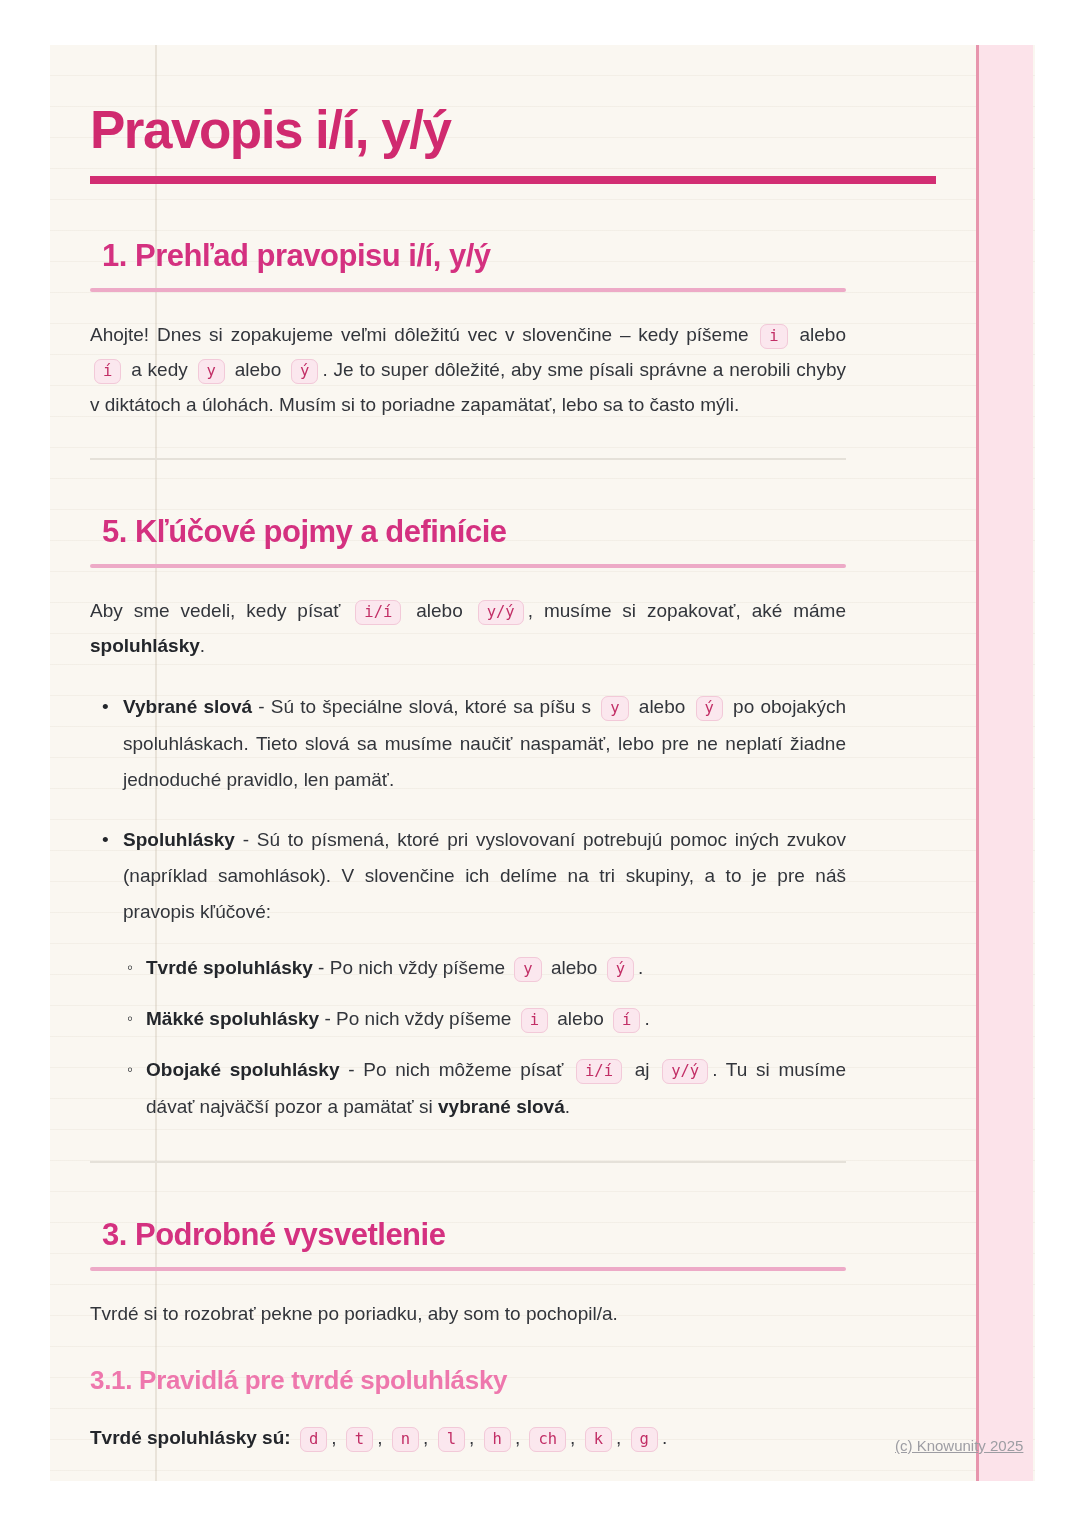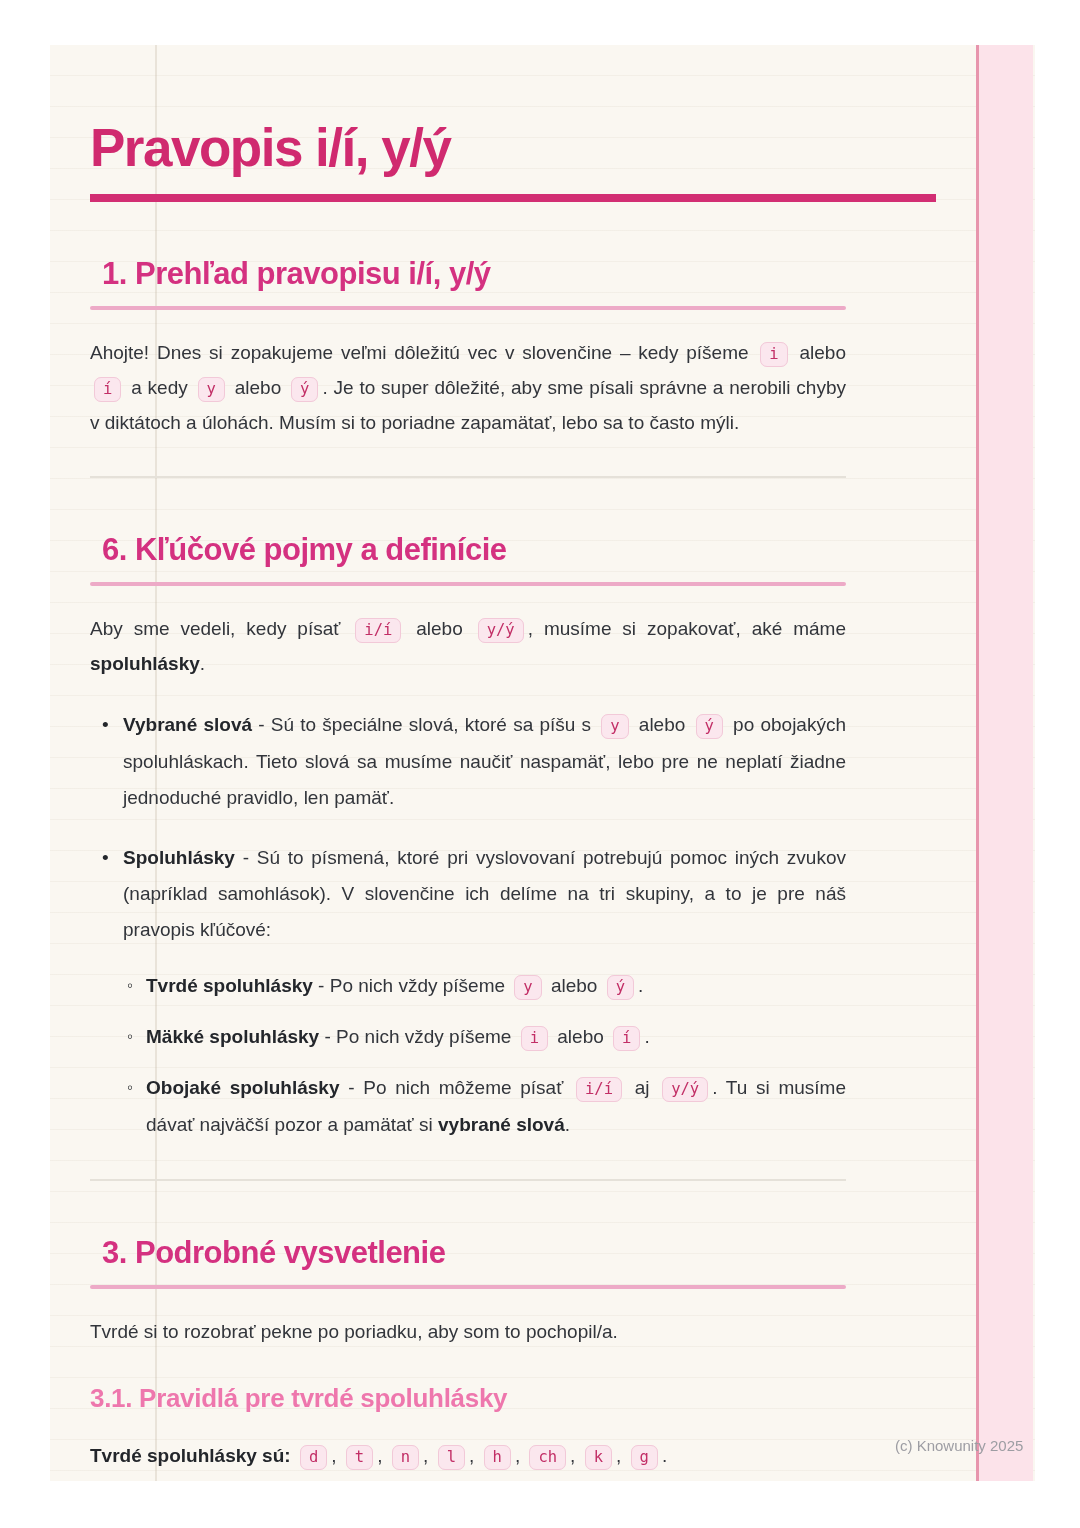--- a/index.html
+++ b/index.html
@@ -32,21 +32,21 @@
   .side-band {
     position: absolute;
     top: 0; bottom: 0;
     left: 926px; width: 57px;
     background: #fce3ea;
     border-left: 3px solid #e795ad;
     z-index: 2;
   }
   .content {
     position: relative;
-    padding: 72px 0 0 40px;
+    padding: 54px 0 0 40px;
     width: 796px;
     z-index: 1;
   }
   h1 {
     margin: 0;
     font-size: 53px;
     font-weight: 700;
     letter-spacing: -1.5px;
     color: #d02a6f;
   }
@@ -145,20 +145,21 @@
     line-height: 24px;
     color: #32353b;
   }
   .watermark {
     position: absolute;
     left: 845px; top: 1392px;
     font-size: 15px;
     color: #9d9da3;
     z-index: 3;
     white-space: nowrap;
+    text-decoration: underline;
   }
 </style>
 </head>
 <body>
 
 <div class="page">
   <div class="side-band"></div>
 
   <div class="content">
     <h1>Pravopis i/í, y/ý</h1>
@@ -166,21 +167,21 @@
 
     <section>
       <h2>1. Prehľad pravopisu i/í, y/ý</h2>
       <div class="h2-rule"></div>
       <p class="para justify">Ahojte! Dnes si zopakujeme veľmi dôležitú vec v slovenčine – kedy píšeme <code class="chip">i</code> alebo <code class="chip">í</code> a kedy <code class="chip">y</code> alebo <code class="chip">ý</code>. Je to super dôležité, aby sme písali správne a nerobili chyby v diktátoch a úlohách. Musím si to poriadne zapamätať, lebo sa to často mýli.</p>
     </section>
 
     <hr class="divider">
 
     <section>
-      <h2>6. Kľúčové pojmy a definície</h2>
+      <h2>5. Kľúčové pojmy a definície</h2>
       <div class="h2-rule"></div>
       <p class="para justify">Aby sme vedeli, kedy písať <code class="chip">i/í</code> alebo <code class="chip">y/ý</code>, musíme si zopakovať, aké máme <strong>spoluhlásky</strong>.</p>
 
       <ul class="bullets">
         <li>
           <div><strong>Vybrané slová</strong> - Sú to špeciálne slová, ktoré sa píšu s <code class="chip">y</code> alebo <code class="chip">ý</code> po obojakých spoluhláskach. Tieto slová sa musíme naučiť naspamäť, lebo pre ne neplatí žiadne jednoduché pravidlo, len pamäť.</div>
         </li>
         <li>
           <div><strong>Spoluhlásky</strong> - Sú to písmená, ktoré pri vyslovovaní potrebujú pomoc iných zvukov (napríklad samohlások). V slovenčine ich delíme na tri skupiny, a to je pre náš pravopis kľúčové:</div>
           <ul class="sub">

